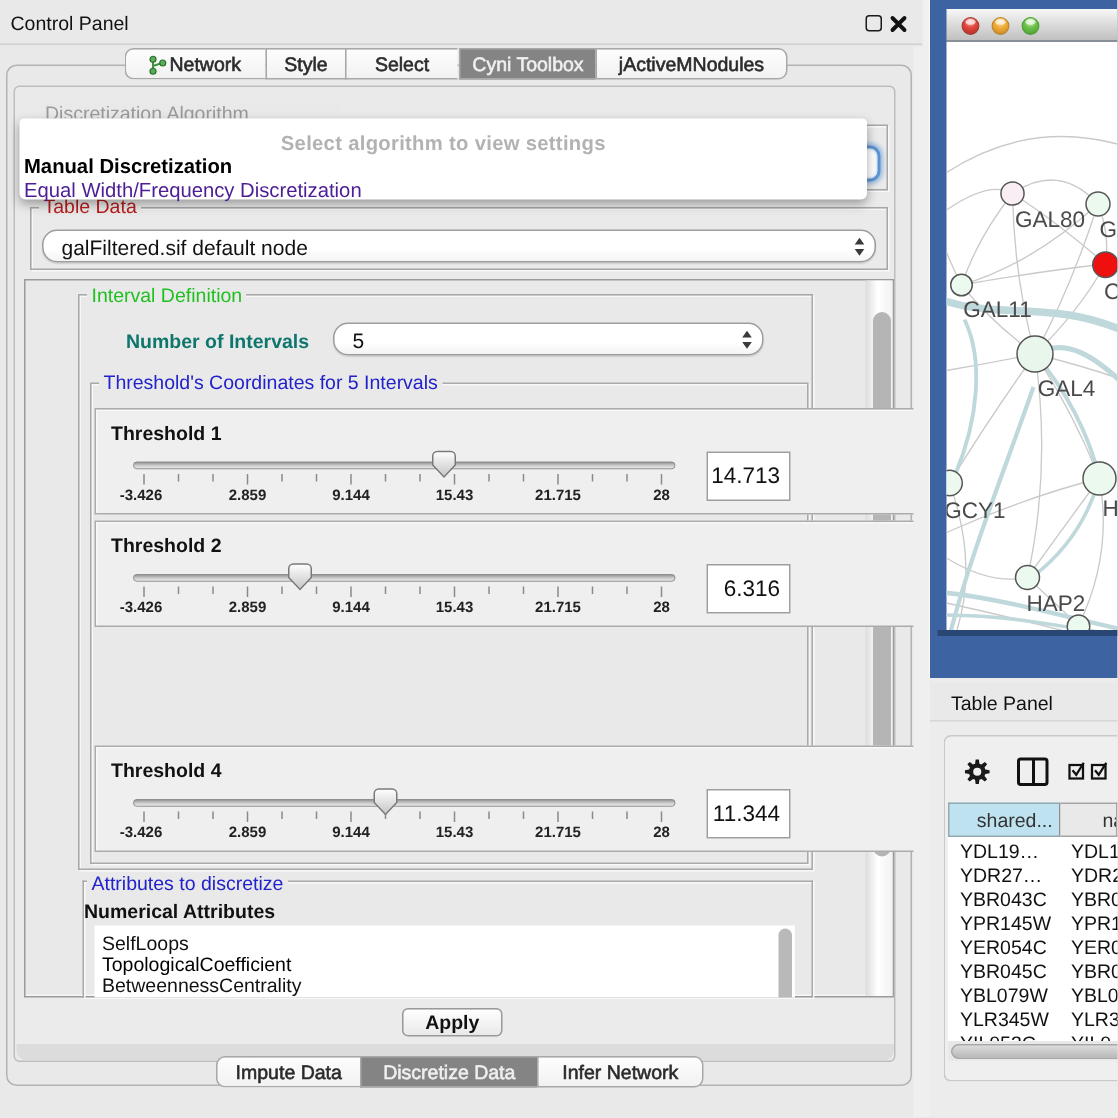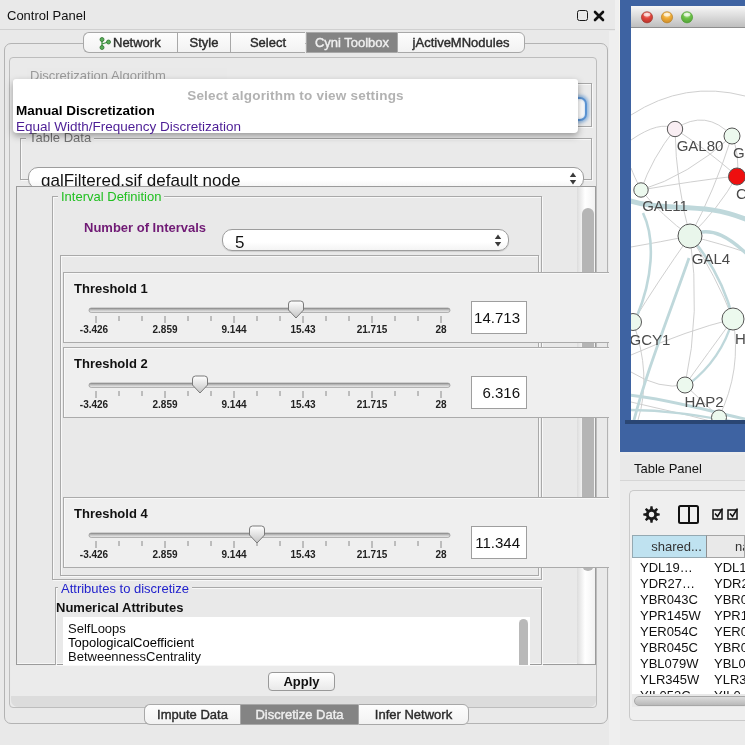--- a/index.html
+++ b/index.html
@@ -1,21 +1,21 @@
 <!DOCTYPE html>
 <html><head>
 <meta charset="utf-8">
 <style>
 * { margin:0; padding:0; box-sizing:border-box; }
 html,body { width:745px; height:745px; overflow:hidden; background:#e9e9e9;
   font-family:"Liberation Sans", sans-serif; }
 .abs { position:absolute; }
 #stage { position:relative; width:745px; height:745px; }
 .combo { background:linear-gradient(#ffffff,#ffffff 60%,#f4f4f4); border:1px solid #9d9d9d; border-radius:10px;
-  box-shadow:0 1px 1px rgba(0,0,0,0.12); font-size:17px; color:#111;margin-top:14px; }
+  box-shadow:0 1px 1px rgba(0,0,0,0.12); font-size:14px; color:#111; }
 .carr { position:absolute; right:6px; top:50%; margin-top:-6.5px; }
 .grp { position:absolute; border:1px solid #a6a6a6; box-shadow:inset 1px 1px 0 rgba(250,250,250,0.9), 1px 1px 0 rgba(250,250,250,0.9); }
 .grplab { position:absolute; background:#e9e9e9; padding:0 3px; font-size:13px; line-height:14px; }
 .tpanel { position:absolute; left:63px; width:563px; height:71px;
   background:#efefef; border:1px solid #ababab; box-shadow:inset 1px 1px 0 rgba(250,250,250,0.8); }
 .tlabel { position:absolute; left:10px; top:8px; font-weight:bold; font-size:13px; color:#111; }
 .vbox { position:absolute; left:407px; top:28px; width:56px; height:33px;
   background:#fff; border:1px solid #9e9e9e; font-size:15px; color:#111;
   text-align:right; padding:7px 6px 0 0; }
 .tab { position:absolute; top:0; height:21px; line-height:20px; text-align:center;
@@ -60,45 +60,46 @@
   </div>
 
   <div class="grp" style="left:20px;top:83px;width:572px;height:44px;"></div>
   <div class="abs" style="left:27px;top:68px;width:200px;height:11px;overflow:hidden;">
     <div style="font-size:13px;color:#9a9a9a;background:#e9e9e9;padding:0 3px;">Discretization Algorithm</div>
   </div>
 
   <div class="abs" style="left:30px;top:97px;width:557px;height:24px;background:#fff;border:2.5px solid #5b93d2;border-radius:7px;box-shadow:0 0 3px 1.5px rgba(100,155,215,0.6), inset 0 0 2px 0.5px rgba(100,155,215,0.4);"></div>
 
   <div class="grp" style="left:20px;top:138px;width:572px;height:42px;"></div>
-  <div class="grplab" style="left:26px;top:131px;color:#737373;">Table Data</div>
+  <div class="grplab" style="left:26px;top:131px;color:#b91c1c;">Table Data</div>
   <div class="abs combo" style="left:28px;top:153px;width:556px;height:22px;padding:3px 0 0 12px;">galFiltered.sif default node
     <svg class="carr" width="8" height="13" viewBox="0 0 8 13">
       <path d="M4 0.5 L7.2 5 H0.8 Z" fill="#3a3a3a"></path>
         <path d="M0.8 8 H7.2 L4 12.5 Z" fill="#3a3a3a"></path>
     </svg>
   </div>
 
   <div class="abs" style="left:16px;top:186px;width:580px;height:479px;border:1px solid #9b9b9b;background:#e9e9e9;box-shadow:inset -1px -1px 0 #f6f6f6;"></div>
 
   <div class="abs" style="left:577px;top:187px;width:18px;height:477px;background:linear-gradient(90deg,#dcdcdc,#ffffff 45%,#f2f2f2);"></div>
   <div class="abs" style="left:582px;top:208px;width:12px;height:363px;background:#b5b5b5;border-radius:6px;"></div>
 
   <div class="grp" style="left:52px;top:196px;width:490px;height:384px;border-color:#a9a9a9;"></div>
   <div class="grplab" style="left:58px;top:190px;color:#21c021;">Interval Definition</div>
 
-  <div class="abs" style="left:84px;top:220px;font-size:13px;font-weight:bold;color:#701a75;">Number of Intervals</div>
+  <div class="abs" style="left:84px;top:220px;font-size:13px;font-weight:bold;color:#0f766e;">Number of Intervals</div>
   <div class="abs combo" style="left:222px;top:215px;width:287px;height:22px;padding:3px 0 0 12px;">5
     <svg class="carr" width="8" height="13" viewBox="0 0 8 13">
       <path d="M4 0.5 L7.2 5 H0.8 Z" fill="#3a3a3a"></path>
         <path d="M0.8 8 H7.2 L4 12.5 Z" fill="#3a3a3a"></path>
     </svg>
   </div>
 
   <div class="grp" style="left:60px;top:255px;width:479px;height:321px;border-color:#a9a9a9;"></div>
+  <div class="grplab" style="left:66px;top:248px;color:#2222cc;">Threshold's Coordinates for 5 Intervals</div>
 
   <svg width="0" height="0" style="position:absolute;">
     <defs>
       <linearGradient id="trk" x1="0" y1="0" x2="0" y2="1">
         <stop offset="0" stop-color="#8e8e8e"></stop>
           <stop offset="0.5" stop-color="#c9c9c9"></stop>
           <stop offset="1" stop-color="#efefef"></stop>
       </linearGradient>
       <linearGradient id="thm" x1="0" y1="0" x2="0" y2="1">
         <stop offset="0" stop-color="#ffffff"></stop>

